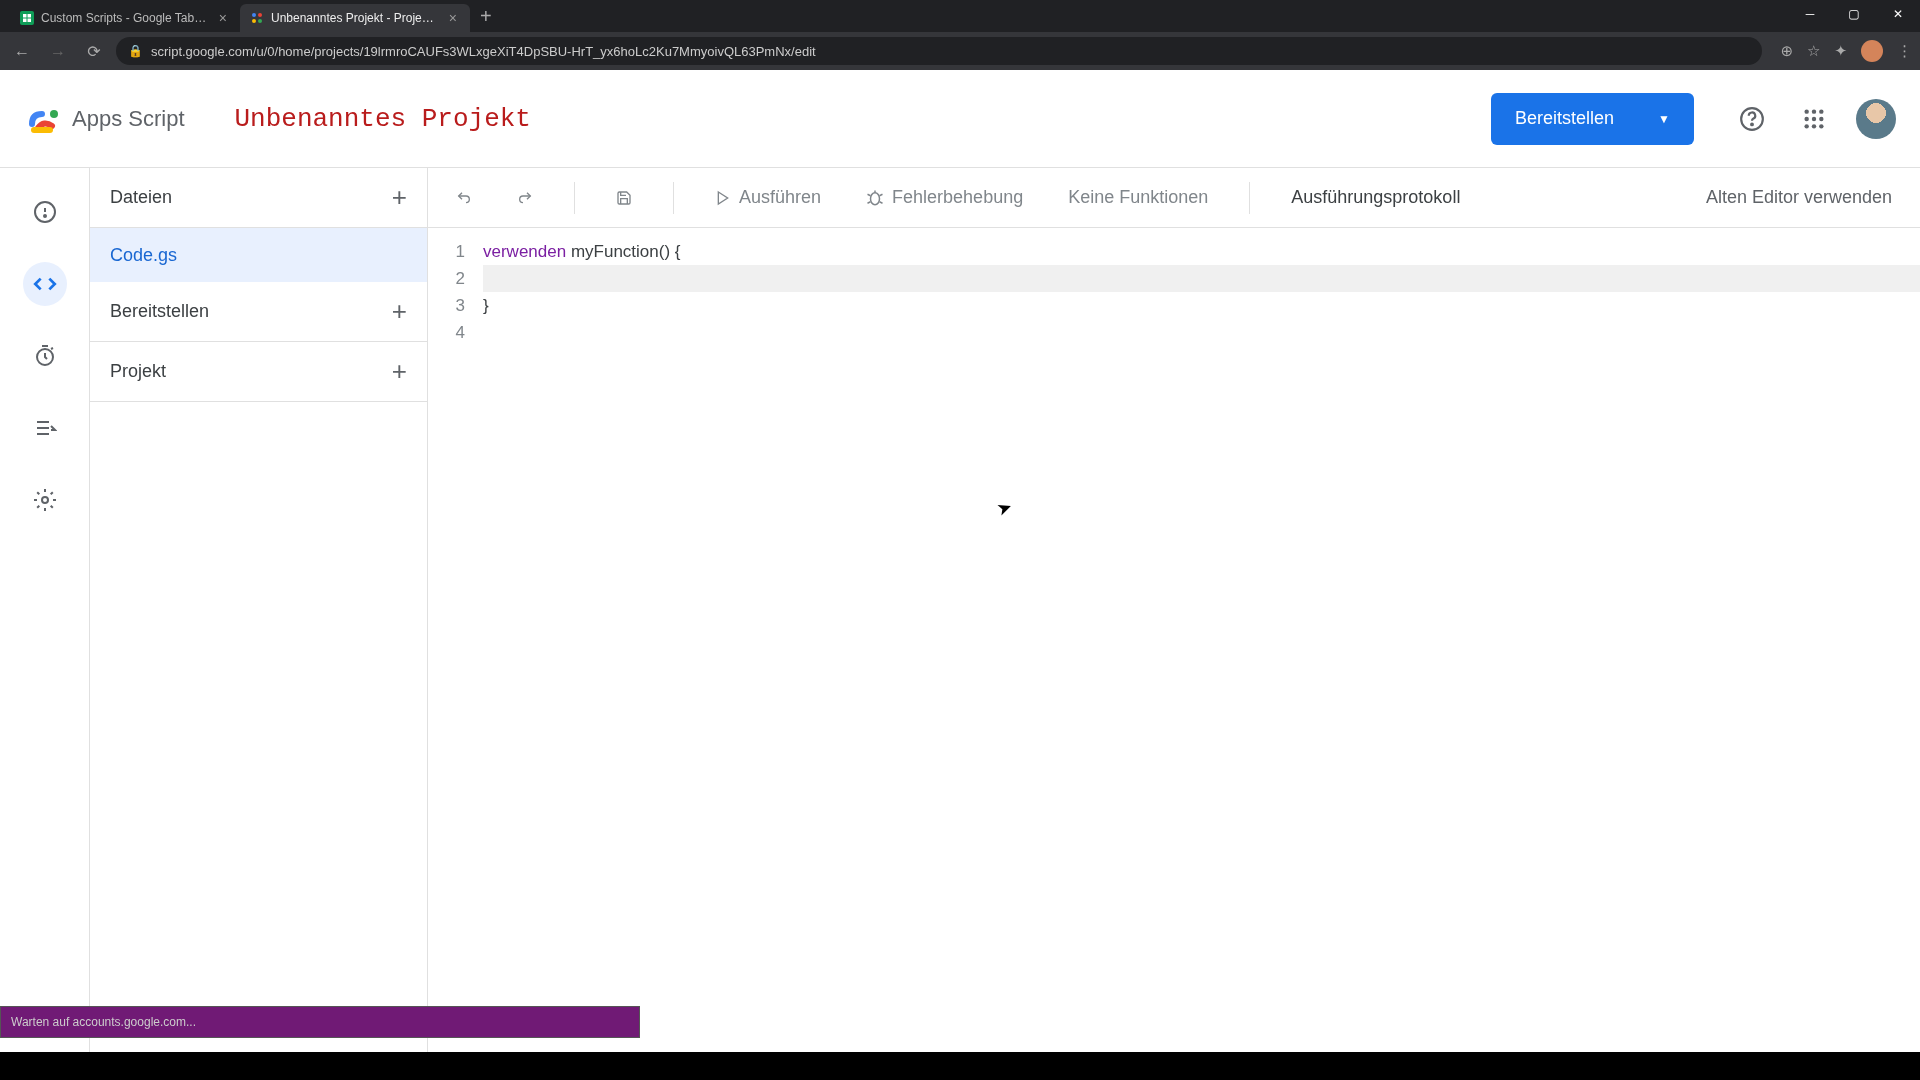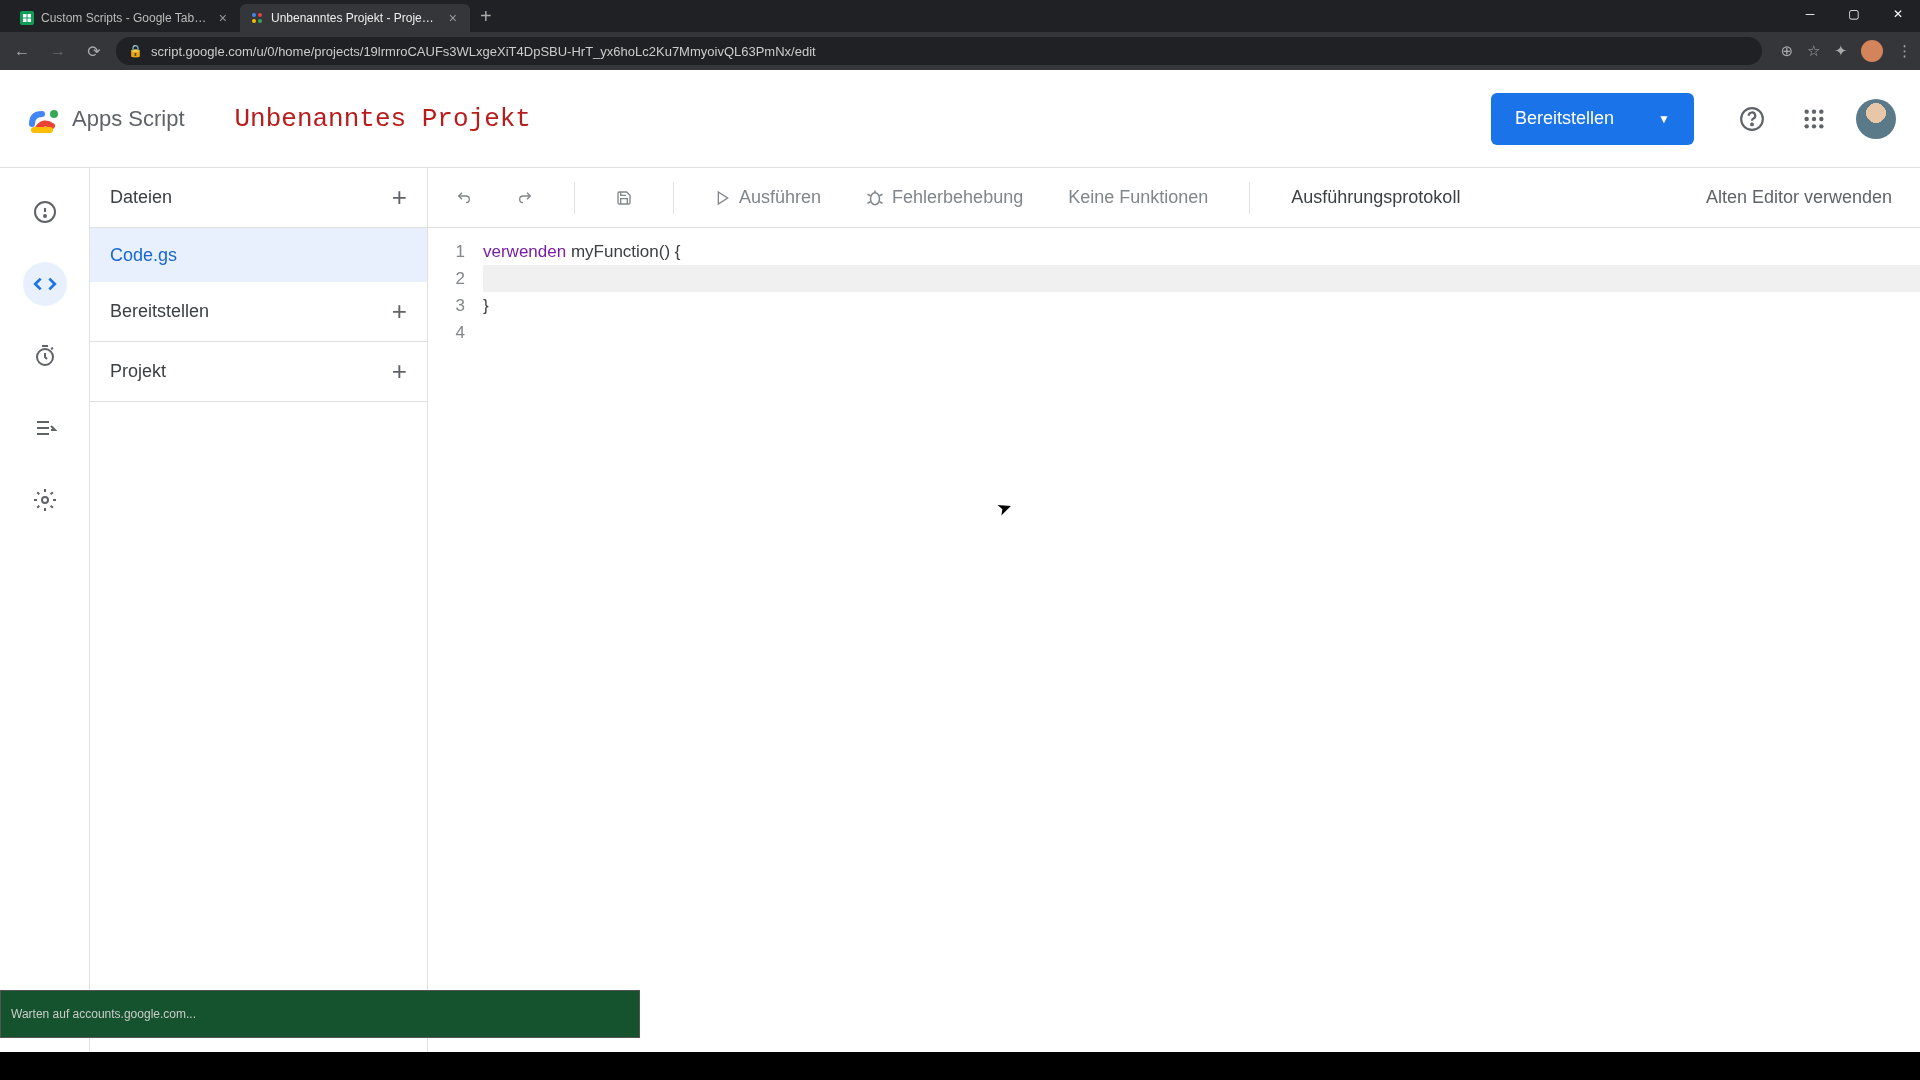--- a/index.html
+++ b/index.html
@@ -62,21 +62,21 @@
     .toolbar-spacer { flex: 1; }
     .legacy-link { color: #5f6368; font-size: 18px; padding-right: 12px; }
 
     .code-editor { flex: 1; display: flex; font-family: 'Consolas', 'Monaco', monospace; font-size: 17px; padding-top: 10px; }
     .gutter { width: 55px; text-align: right; color: #80868b; padding-right: 18px; line-height: 27px; }
     .code { flex: 1; line-height: 27px; color: #3c4043; position: relative; }
     .code-line { white-space: pre; }
     .line-highlight { background: #f0f0f0; }
     .kw { color: #7b1fa2; }
 
-    .status-bar { position: absolute; bottom: 42px; left: 0; background: #14532d; color: #ccc; font-size: 12px; padding: 16px 10px; width: 640px; border: 1px solid #555; }
+    .status-bar { position: absolute; bottom: 42px; left: 0; background: #701a75; color: #ccc; font-size: 12px; padding: 8px 10px; width: 640px; border: 1px solid #555; }
 
     .cursor-arrow { position: absolute; left: 997px; top: 497px; font-size: 18px; color: #000; transform: rotate(-20deg); pointer-events: none; }
 
     
     .stage { width: 1920px; height: 1080px; position: relative; }
   </style>
 </head>
 <body>
 
 <div class="stage">

